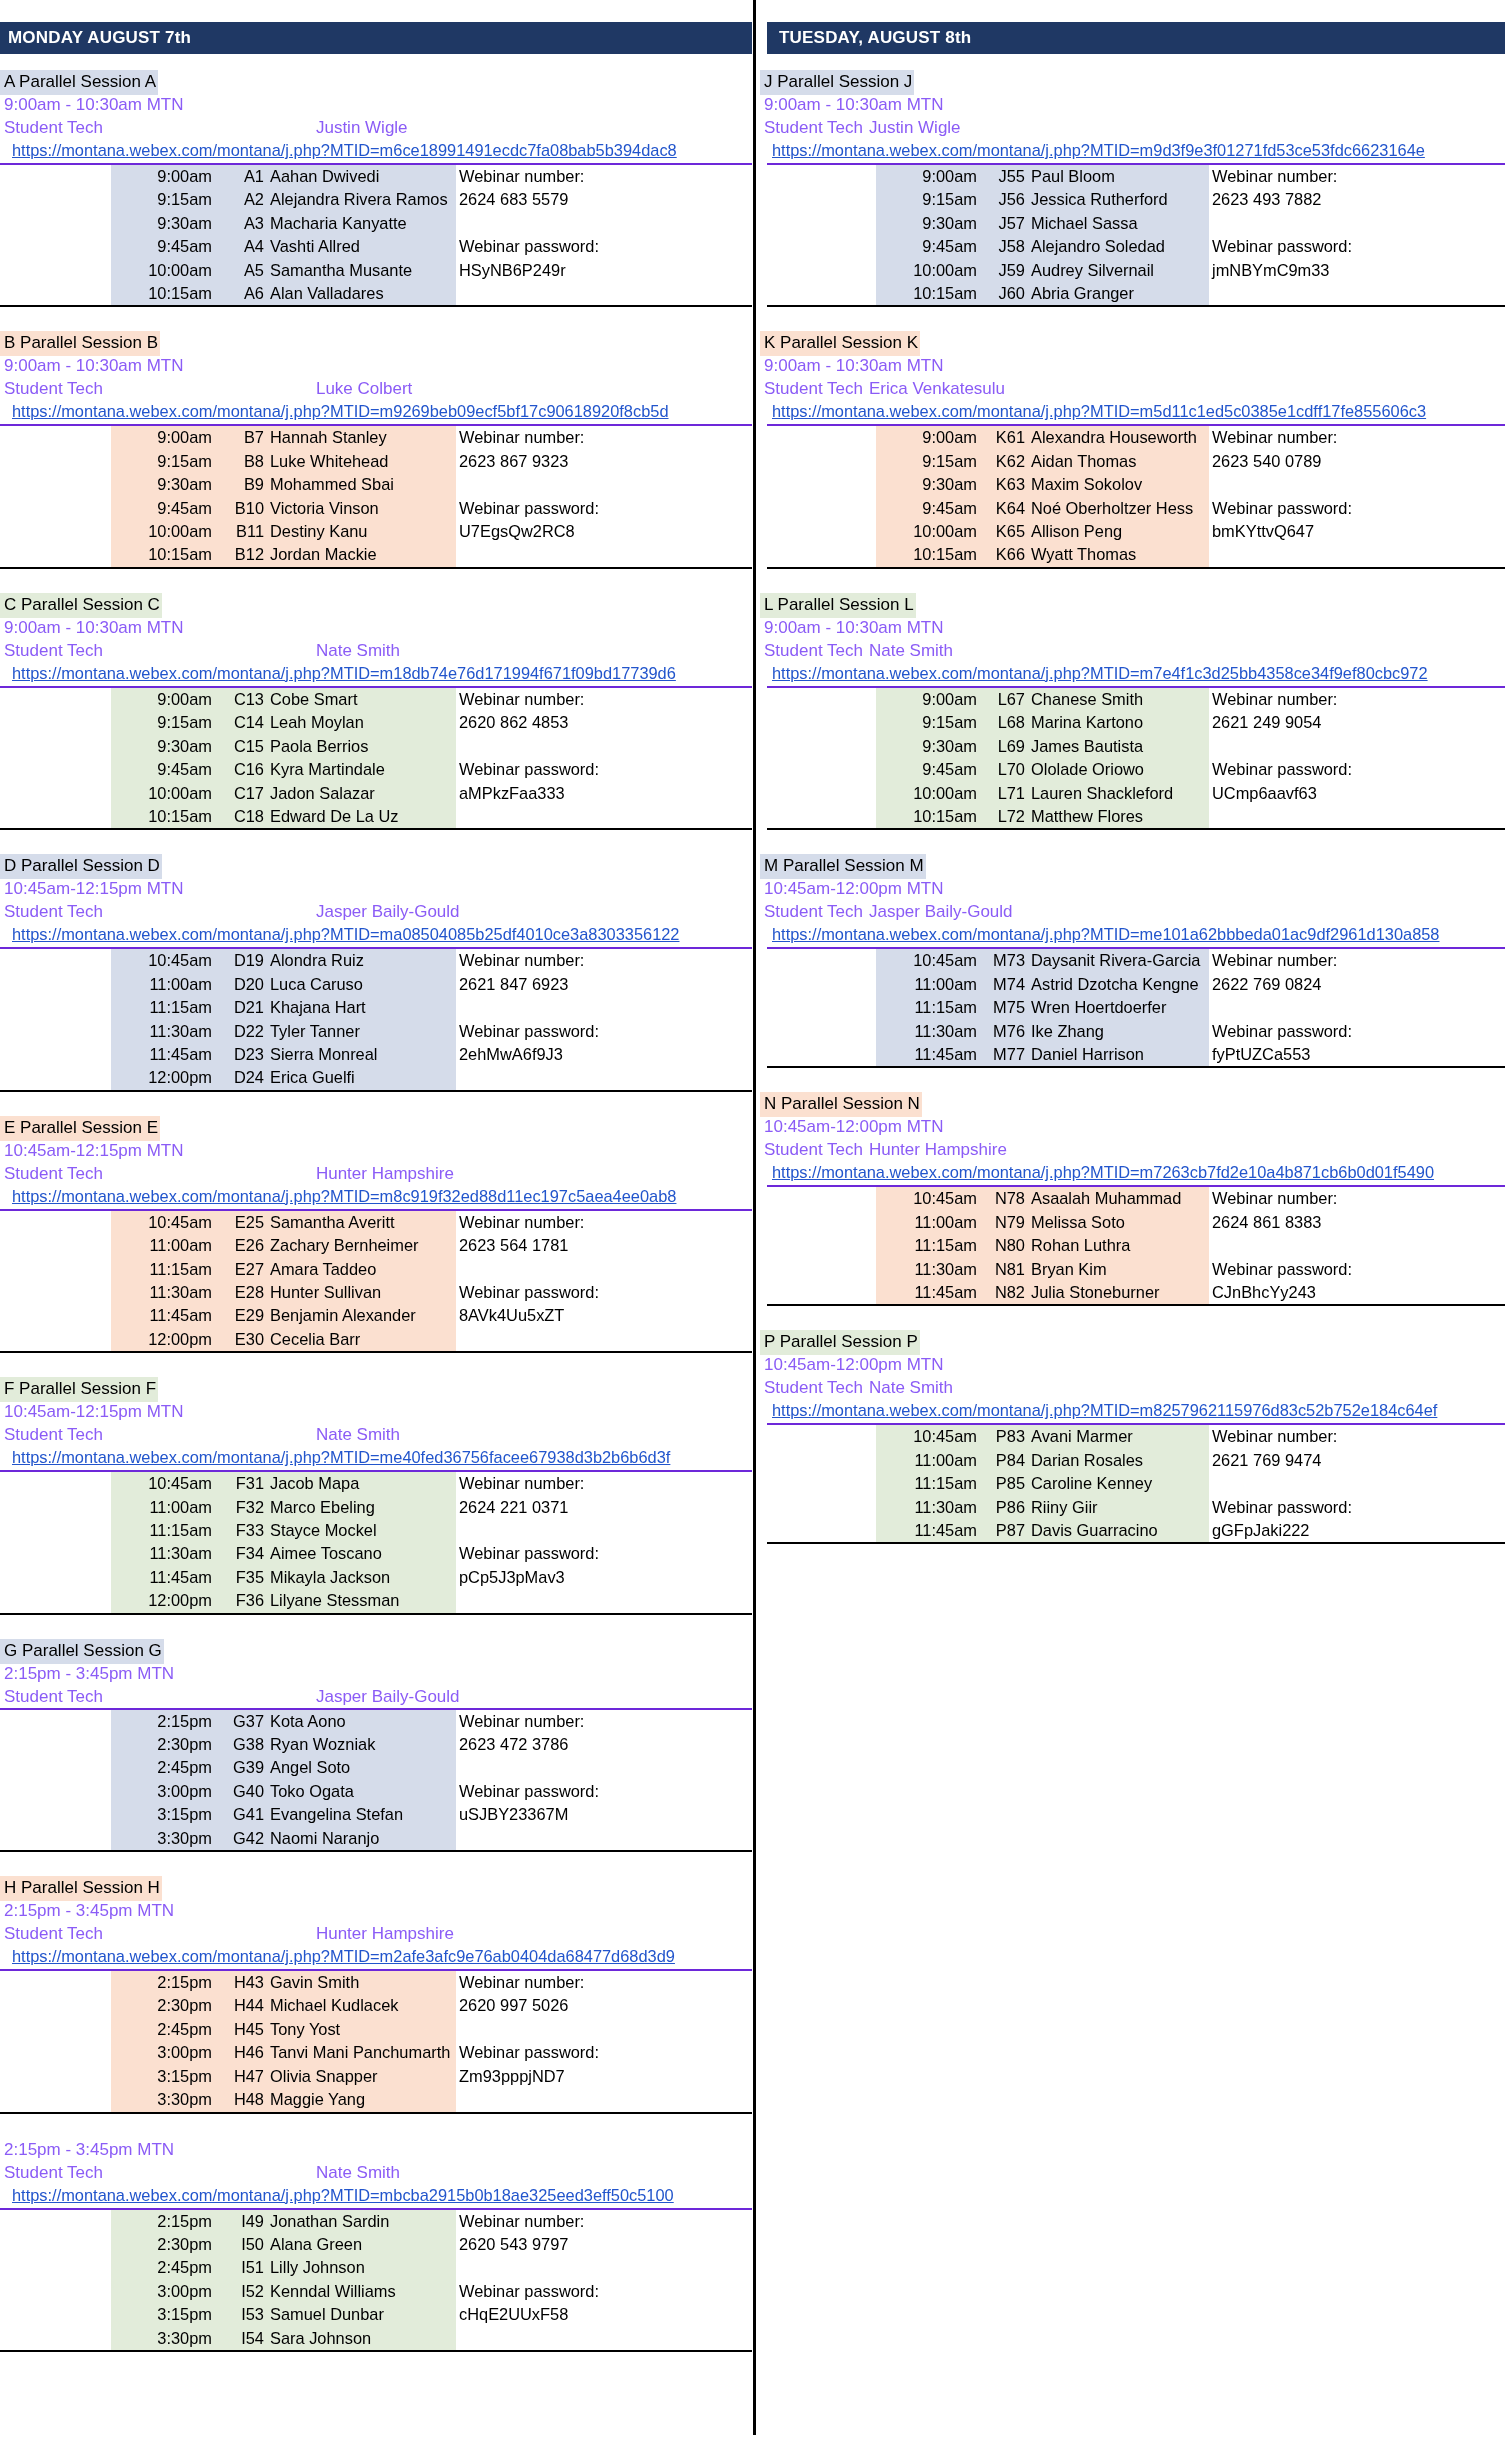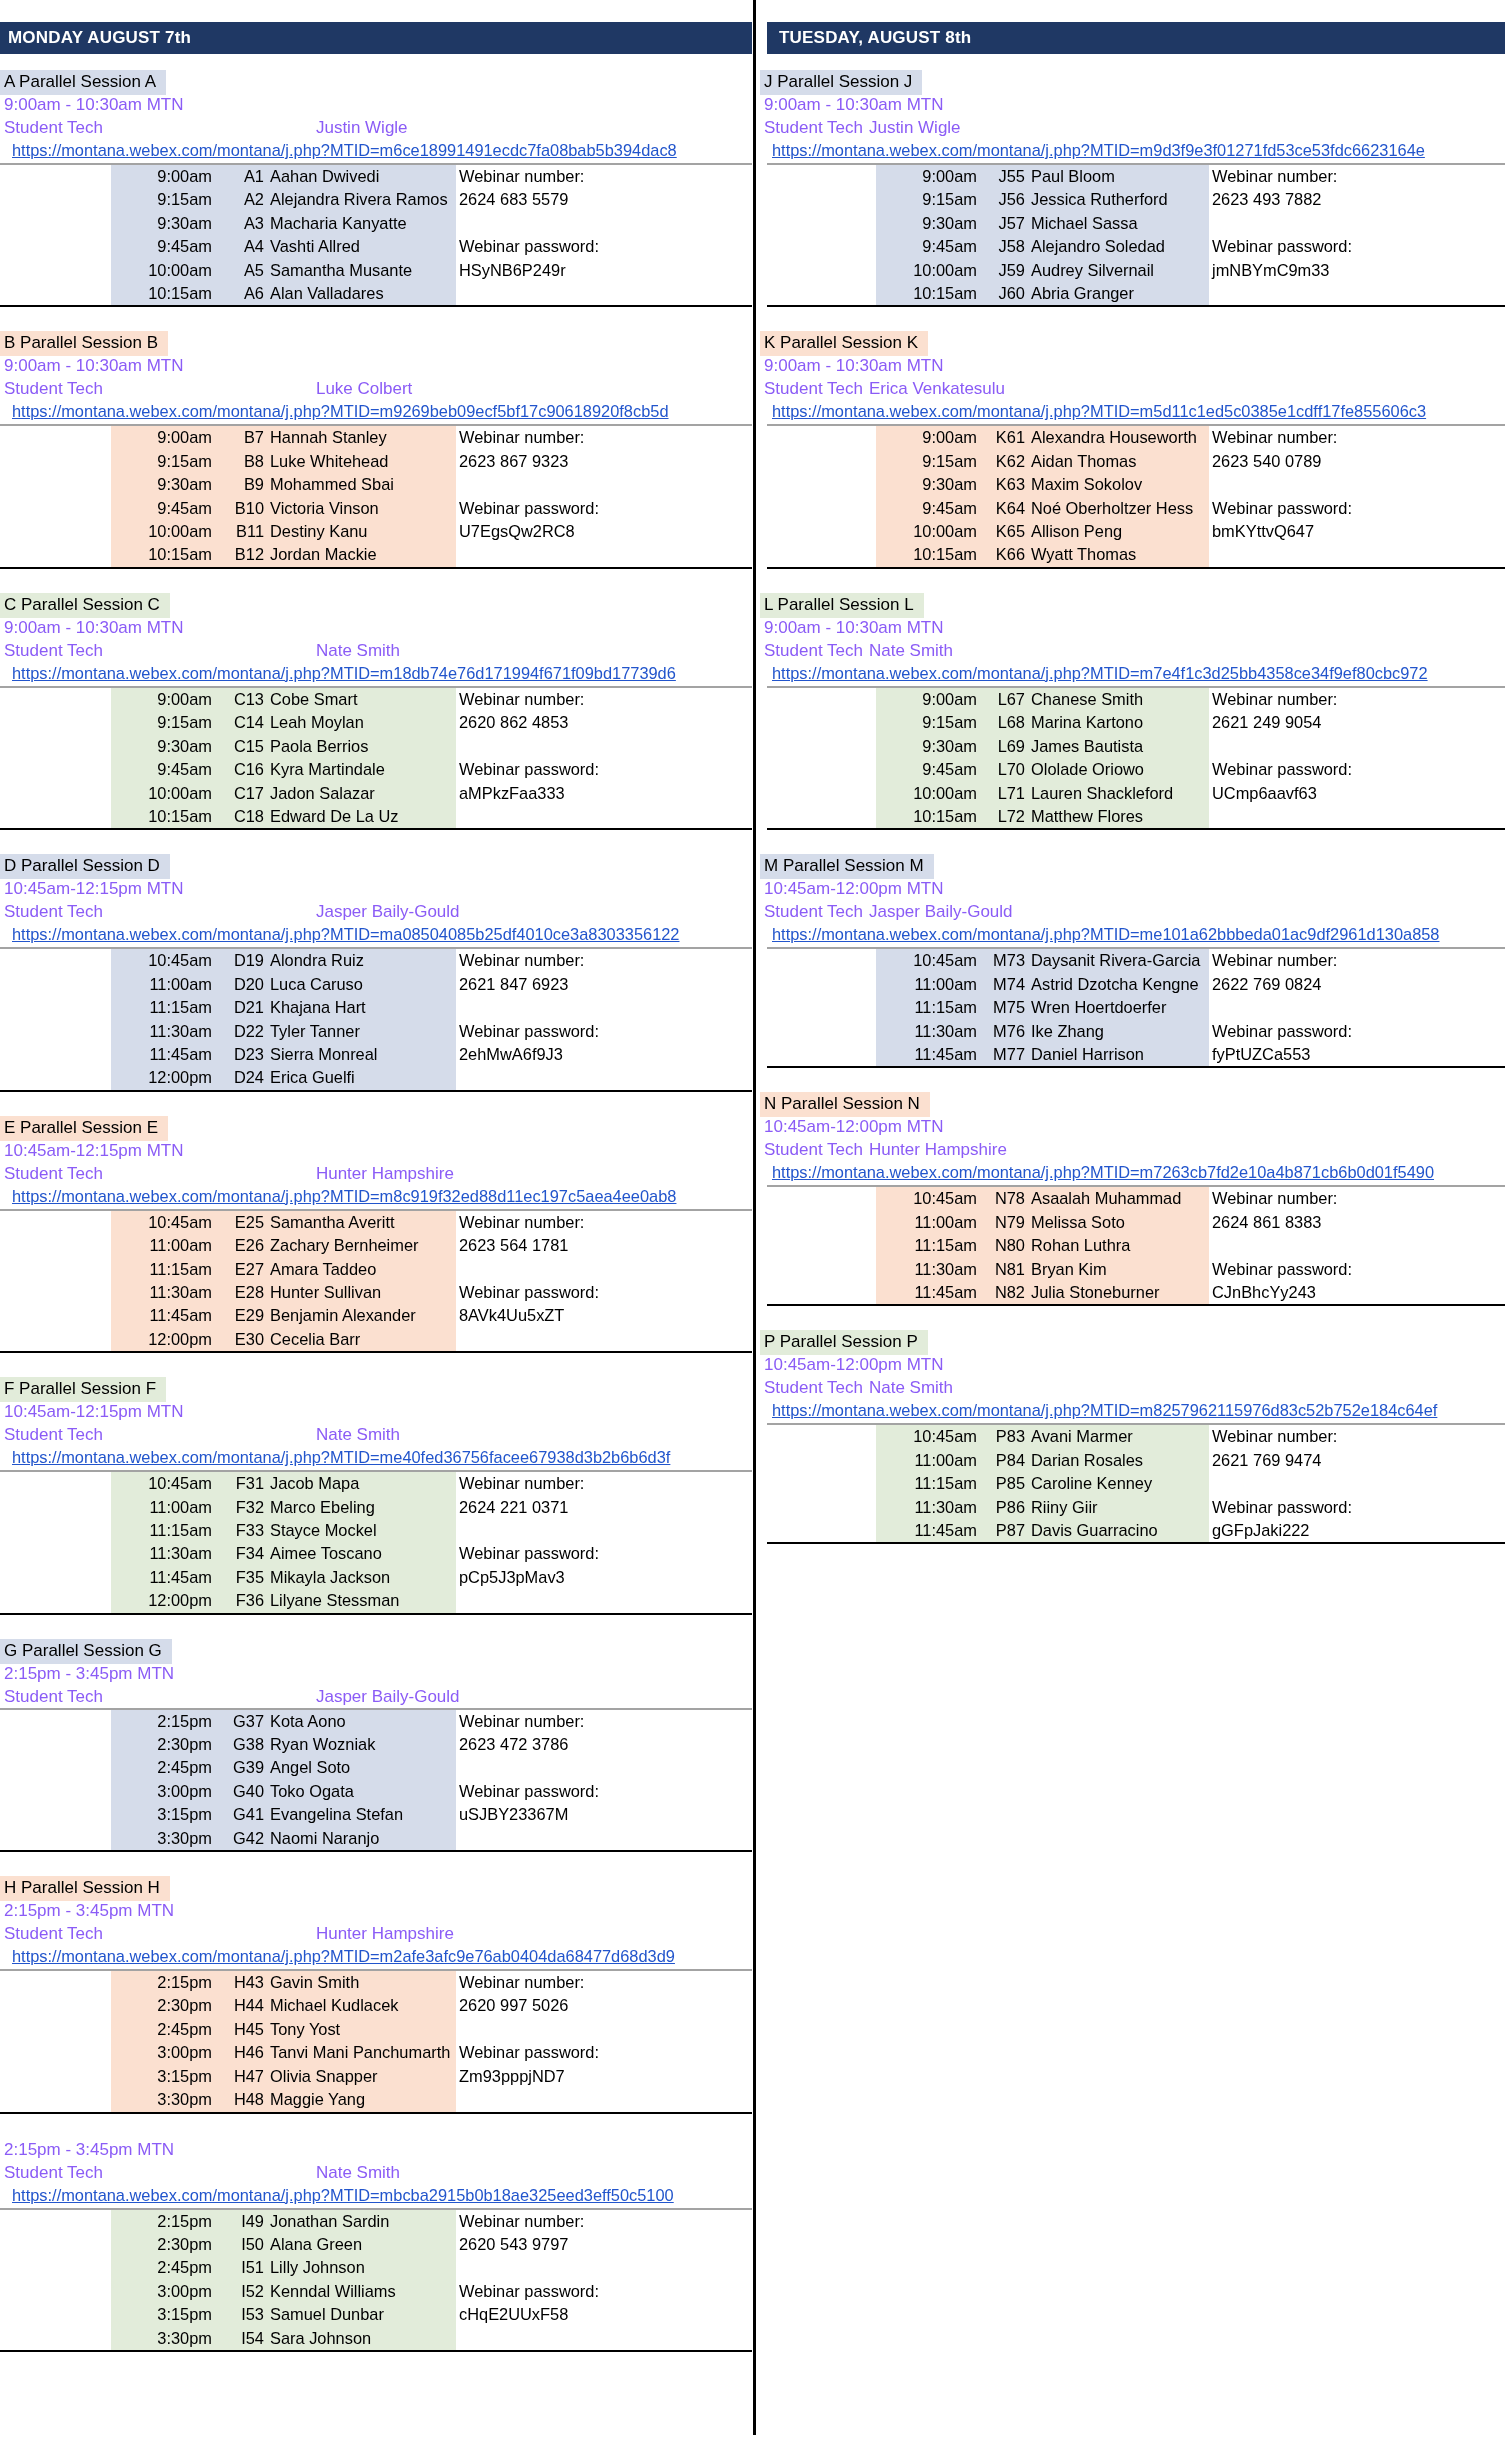--- a/index.html
+++ b/index.html
@@ -49,21 +49,21 @@
   .col-right .day-header { margin-left: 7px; padding-left: 12px; }
 
   .spacer-row { height: 16px; }
 
   
   .session { position: relative; margin-bottom: 0; }
   .session-title {
     display: inline-block;
     font-size: 17px;
     line-height: 22px;
-    padding: 1px 10px 2px 4px;
+    padding: 1px 2px 2px 4px;
     white-space: nowrap;
   }
   .title-row { height: 23px; }
   .meta-row {
     font-size: 17px;
     line-height: 23px;
     height: 23px;
     white-space: nowrap;
     padding-left: 4px;
     color: #8b5cf6;
@@ -83,21 +83,21 @@
   }
   .link-row a {
     color: #2255cc;
     text-decoration: underline;
   }
 
   
   table.talks {
     border-collapse: collapse;
     table-layout: fixed;
-    border-top: 2px solid #a3a3a3;
+    border-top: 2px solid #6d28d9;
     border-bottom: 2px solid #000;
   }
   .col-left table.talks  { width: 752px; }
   .col-right table.talks { width: 738px; margin-left: 7px; }
 
   table.talks td {
     font-size: 16.4px;
     line-height: 23.4px;
     height: 23.4px;
     padding: 0 3px;

